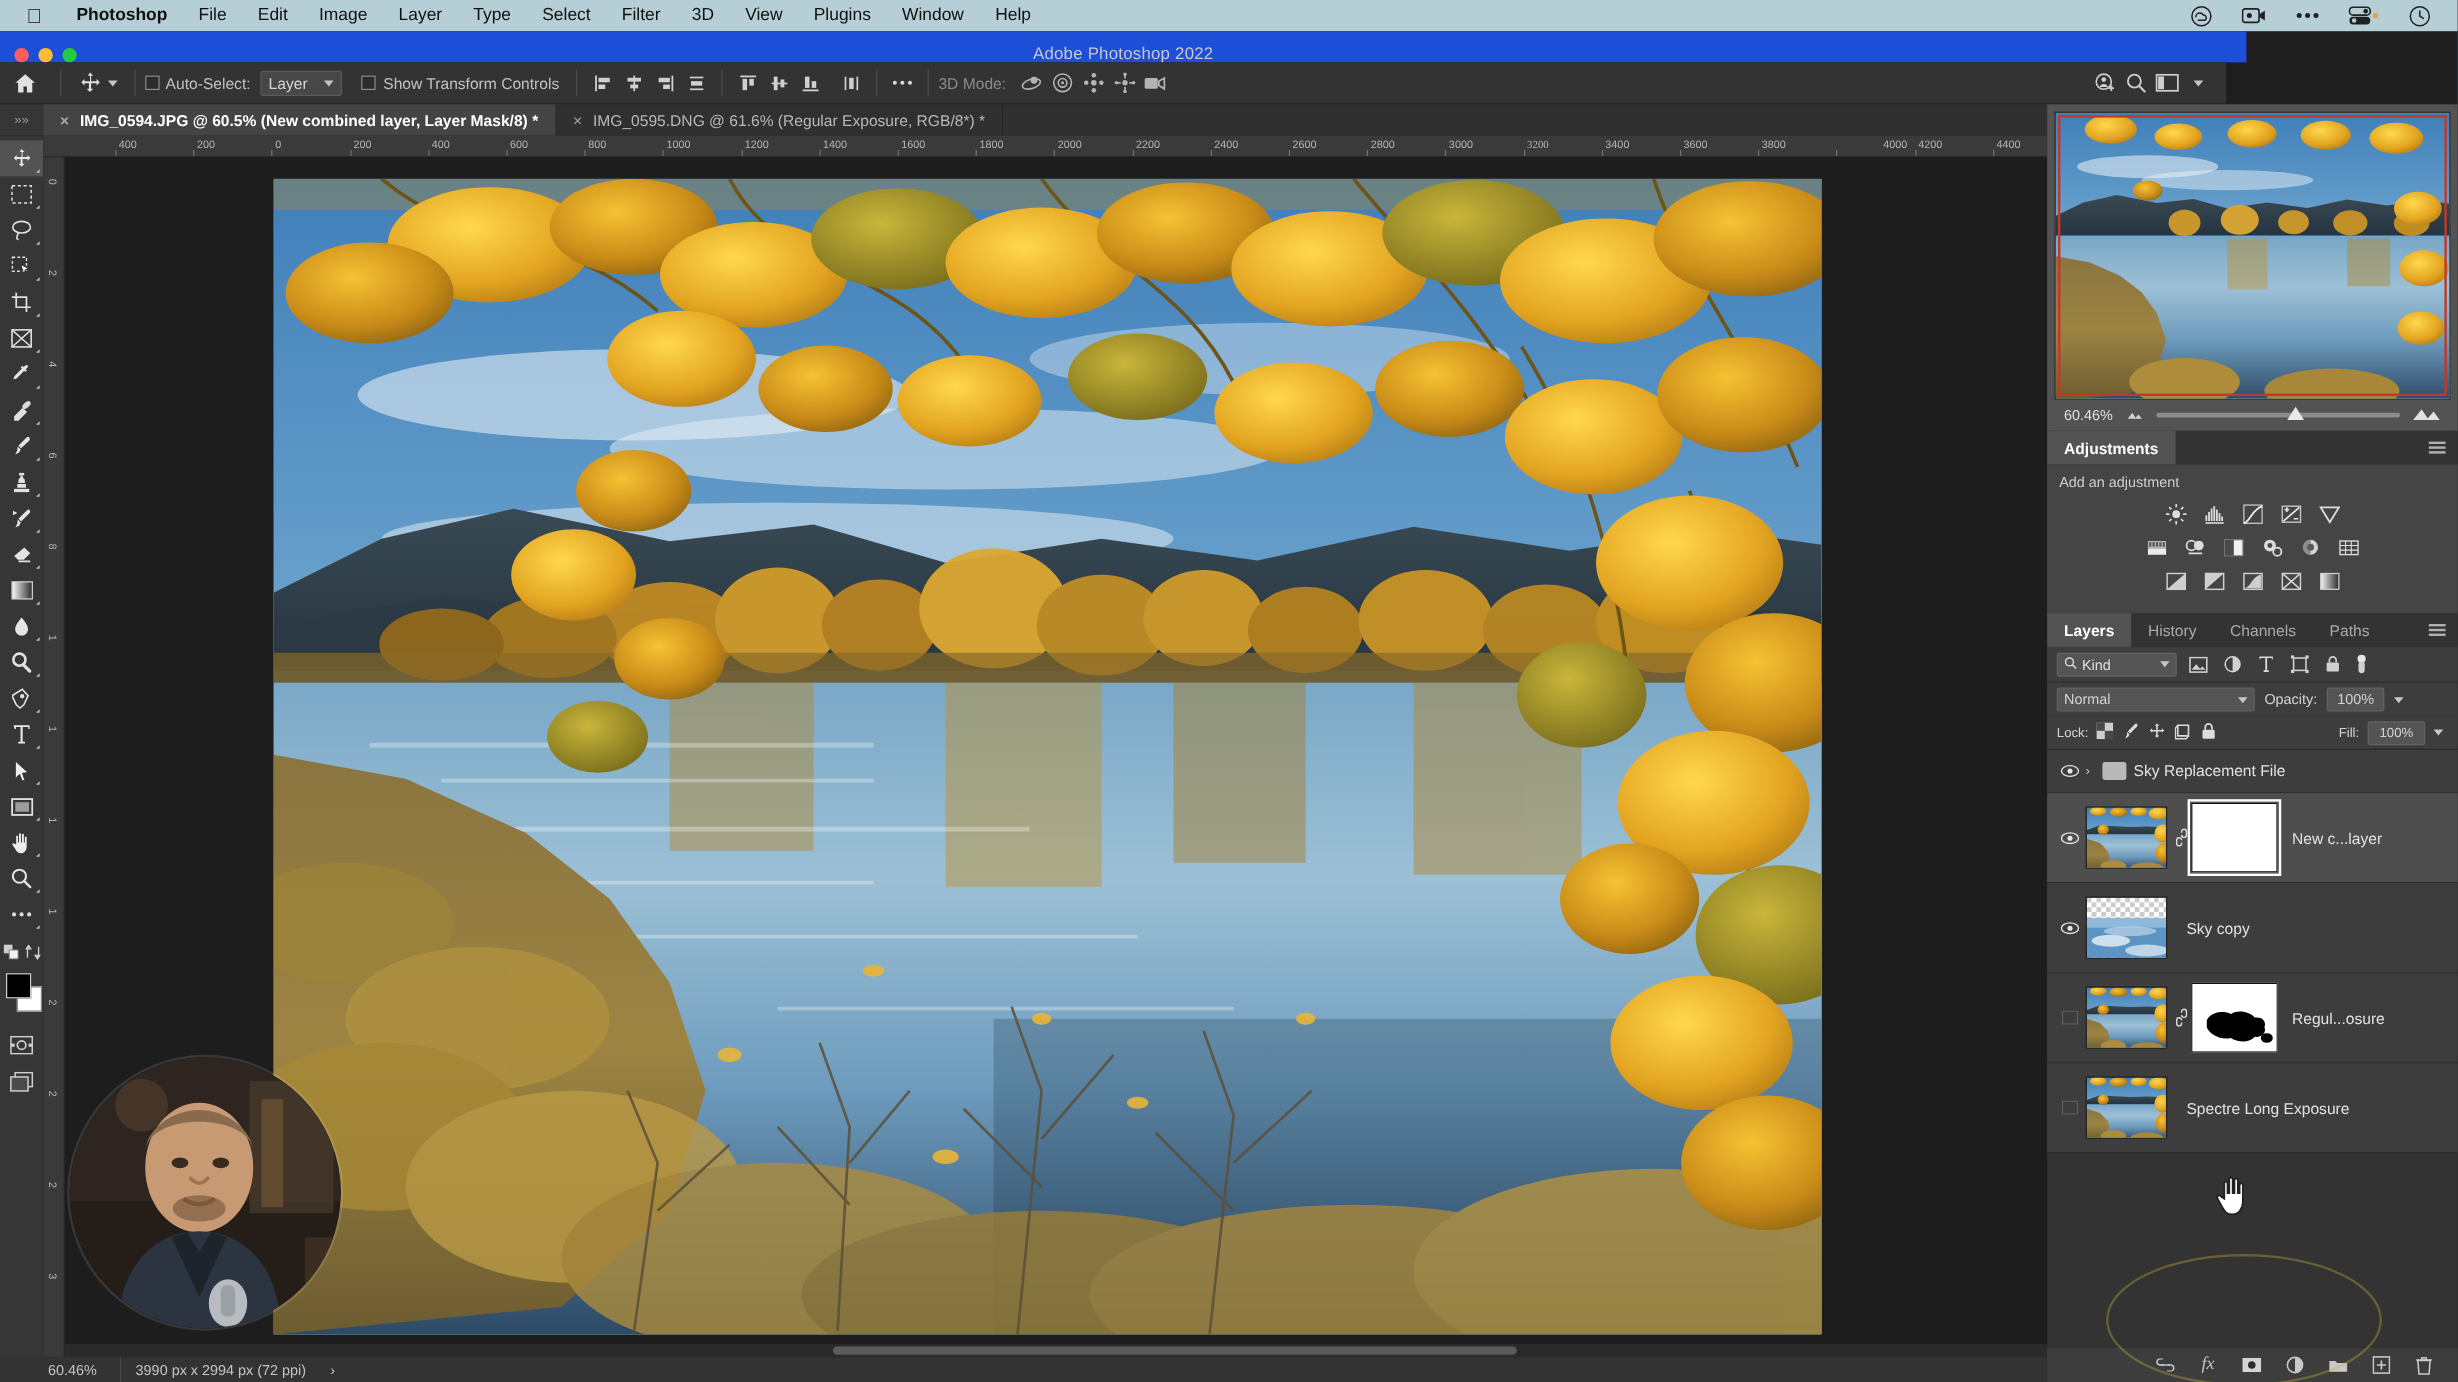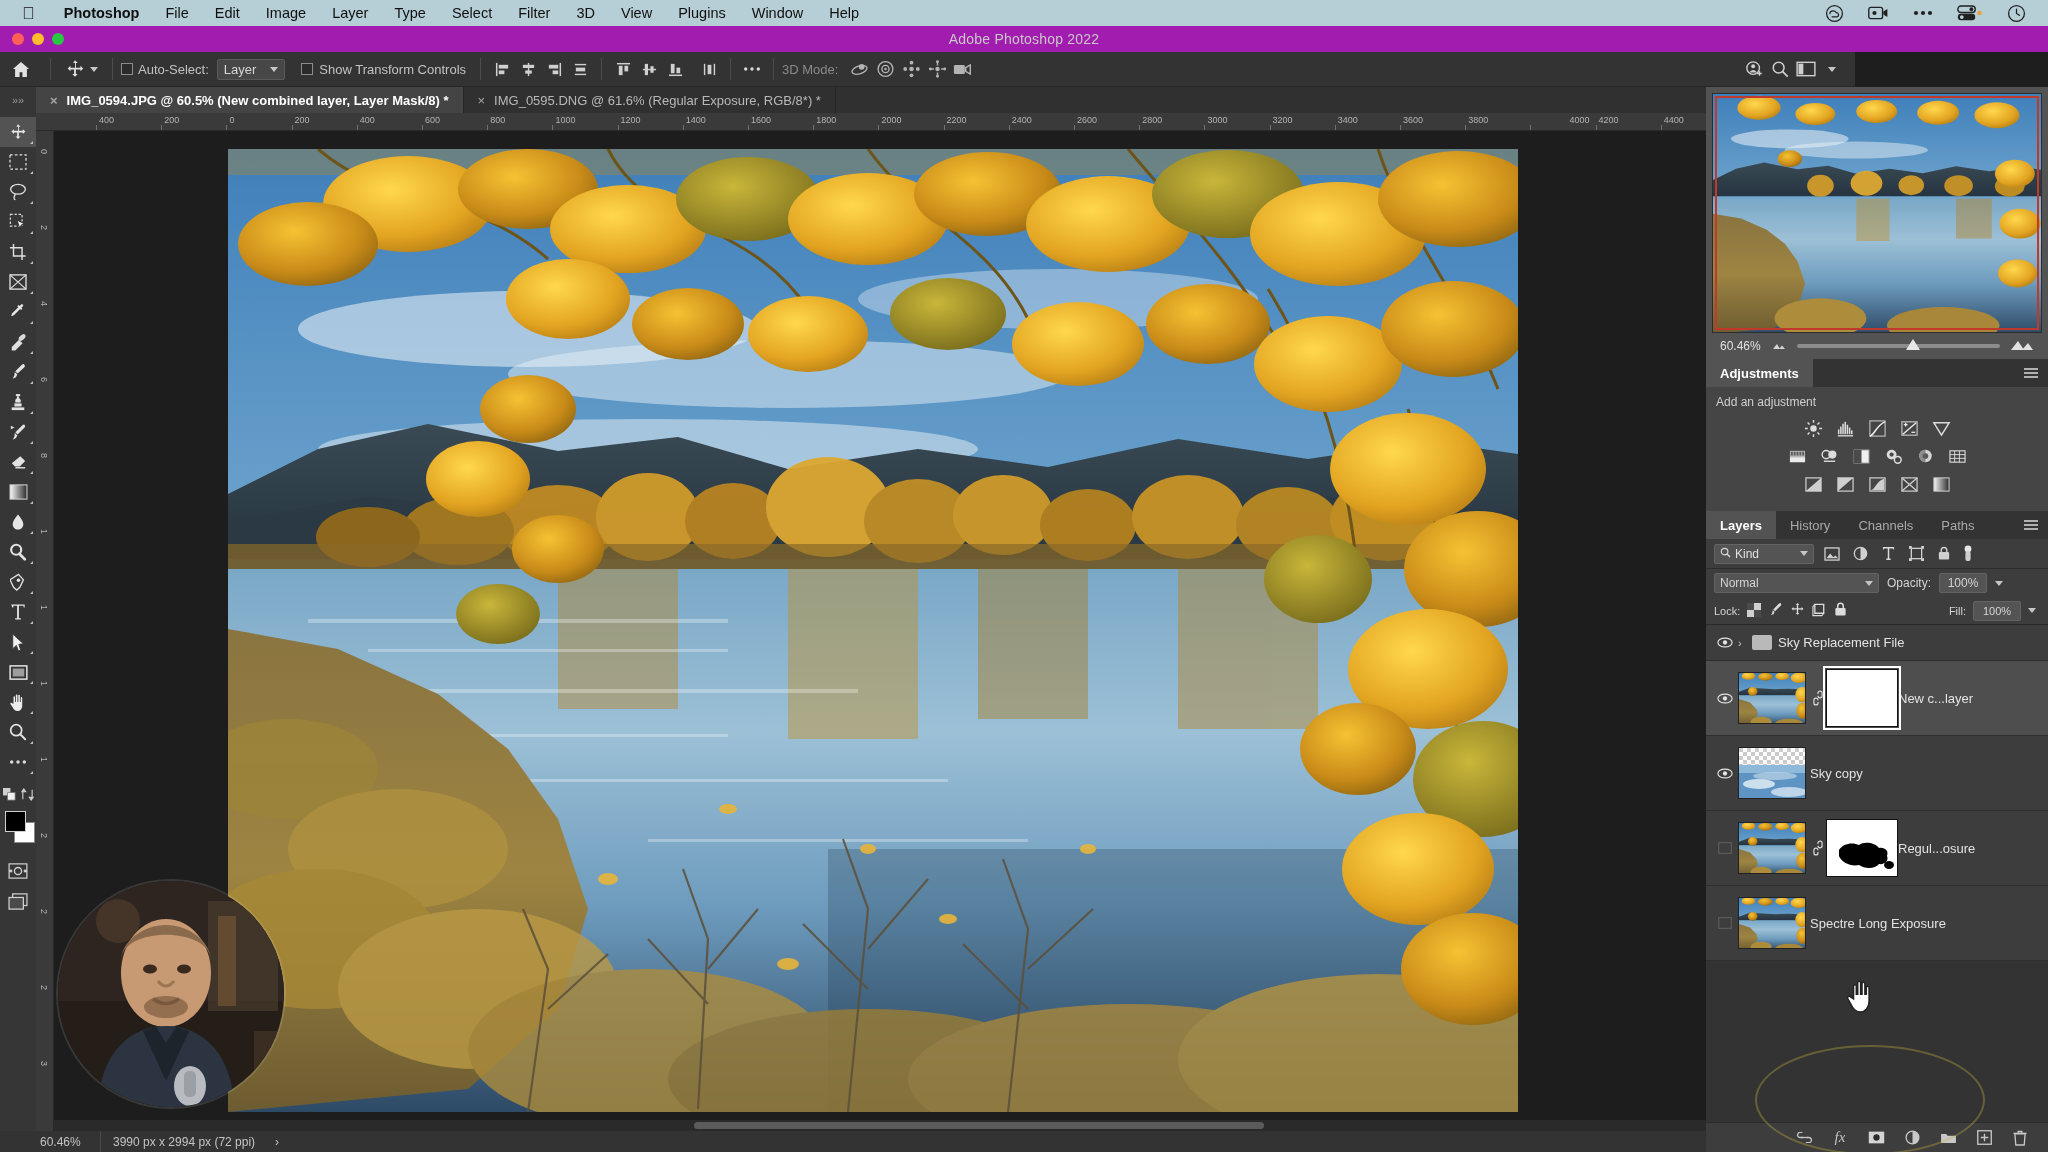--- a/index.html
+++ b/index.html
@@ -11,22 +11,22 @@
     background:#b6ced6; display:flex; align-items:center; padding:0 10px;
     font-size:15px; color:#101010; }
   .macbar .apple{ font-size:17px; margin:0 16px 0 12px; line-height:1; }
   .macbar .mi{ padding:0 13px; white-space:nowrap; font-size:14.5px; }
   .macbar .mi.bold{ font-weight:bold; }
   .macbar .spacer{ flex:1; }
   .macbar .ri{ padding:0 12px; display:flex; align-items:center; }
   .macbar svg{ display:block; }
 
   
-  .titlebar{ position:absolute; left:0; top:26px; width:2048px; height:26px;
-    background:#a21caf; display:flex; align-items:center; }
+  .titlebar{ position:absolute; left:0; top:26px; width:1872px; height:26px;
+    background:#1d4ed8; display:flex; align-items:flex-end; }
   .traffic{ display:flex; gap:8px; padding-left:12px; }
   .dot{ width:12px; height:12px; border-radius:50%; }
   .dot.r{ background:#ff5f57; } .dot.y{ background:#febc2e; } .dot.g{ background:#28c840; }
   .apptitle{ position:absolute; left:0; right:0; text-align:center; font-size:14px;
     color:#c8c8c8; letter-spacing:.2px; }
 
   
   .optbar{ position:absolute; left:0; top:52px; width:1855px; height:35px;
     background:#333333; display:flex; align-items:center; border-bottom:1px solid #262626;
     color:#c2c2c2; font-size:13px; }
@@ -144,21 +144,21 @@
     padding-left:6px; }
   .layer-row.tall{ height:75px; }
   .layer-row.sel{ background:#4e4e4e; }
   .eye{ width:26px; display:flex; justify-content:center; align-items:center; }
   .lthumb{ width:68px; height:52px; border:1px solid #222; overflow:hidden; position:relative;
     margin-right:4px; }
   .mask-thumb{ width:72px; height:58px; background:#fff; border:1px solid #111;
     position:relative; overflow:hidden; }
   .mask-thumb.active{ outline:2px solid #ffffff; outline-offset:1px; }
   .link-ico{ width:16px; display:flex; justify-content:center; color:#d0d0d0; font-size:13px; }
-  .lname{ font-size:13px; color:#e2e2e2; white-space:nowrap; }
+  .lname{ font-size:13px; color:#e2e2e2; padding-left:12px; white-space:nowrap; }
   .folder-ico{ width:20px; height:15px; background:#b9b9b9; border-radius:2px; margin-right:6px; }
   .chev{ width:14px; color:#c8c8c8; font-size:11px; }
 
   .layers-bottom{ position:absolute; bottom:0; left:0; width:342px; height:30px;
     background:#3d3d3d; display:flex; align-items:center; justify-content:flex-end;
     gap:16px; padding-right:18px; border-top:1px solid #2c2c2c; }
   .lb-ico{ width:20px; height:20px; display:flex; align-items:center; justify-content:center;
     color:#c4c4c4; }
 
   
@@ -624,21 +624,21 @@
     <span class="rt-mark" style="left: 910.6px;">2200</span>
     <i class="rt-tick" style="left: 907.6px;"></i>
     <span class="rt-mark" style="left: 975.8px;">2400</span>
     <i class="rt-tick" style="left: 972.8px;"></i>
     <span class="rt-mark" style="left: 1041px;">2600</span>
     <i class="rt-tick" style="left: 1038px;"></i>
     <span class="rt-mark" style="left: 1106.2px;">2800</span>
     <i class="rt-tick" style="left: 1103.2px;"></i>
     <span class="rt-mark" style="left: 1171.4px;">3000</span>
     <i class="rt-tick" style="left: 1168.4px;"></i>
-    <span class="rt-mark" style="left: 1236.6px;">3200</span>
+    <span class="rt-mark" style="left: 1236.6px; font-family: Liberation Serif, serif;">3200</span>
     <i class="rt-tick" style="left: 1233.6px;"></i>
     <span class="rt-mark" style="left: 1301.8px;">3400</span>
     <i class="rt-tick" style="left: 1298.8px;"></i>
     <span class="rt-mark" style="left: 1367px;">3600</span>
     <i class="rt-tick" style="left: 1364px;"></i>
     <span class="rt-mark" style="left: 1432.2px;">3800</span>
     <i class="rt-tick" style="left: 1429.2px;"></i>
     <span class="rt-mark" style="left: 1497.4px; margin-left: 36px;">4000</span>
     <i class="rt-tick" style="left: 1494.4px;"></i>
     <span class="rt-mark" style="left: 1562.6px;">4200</span>

